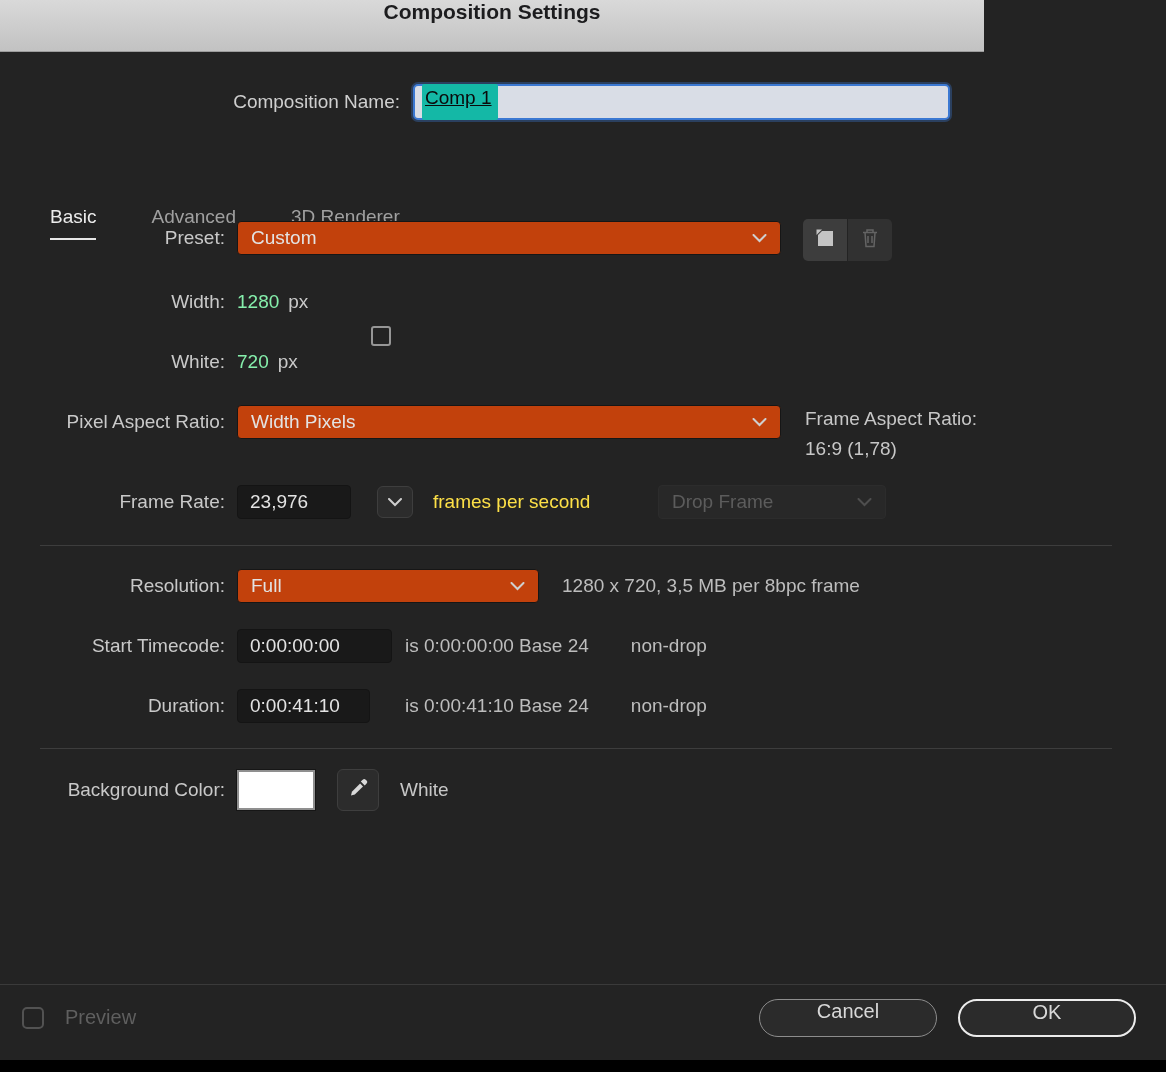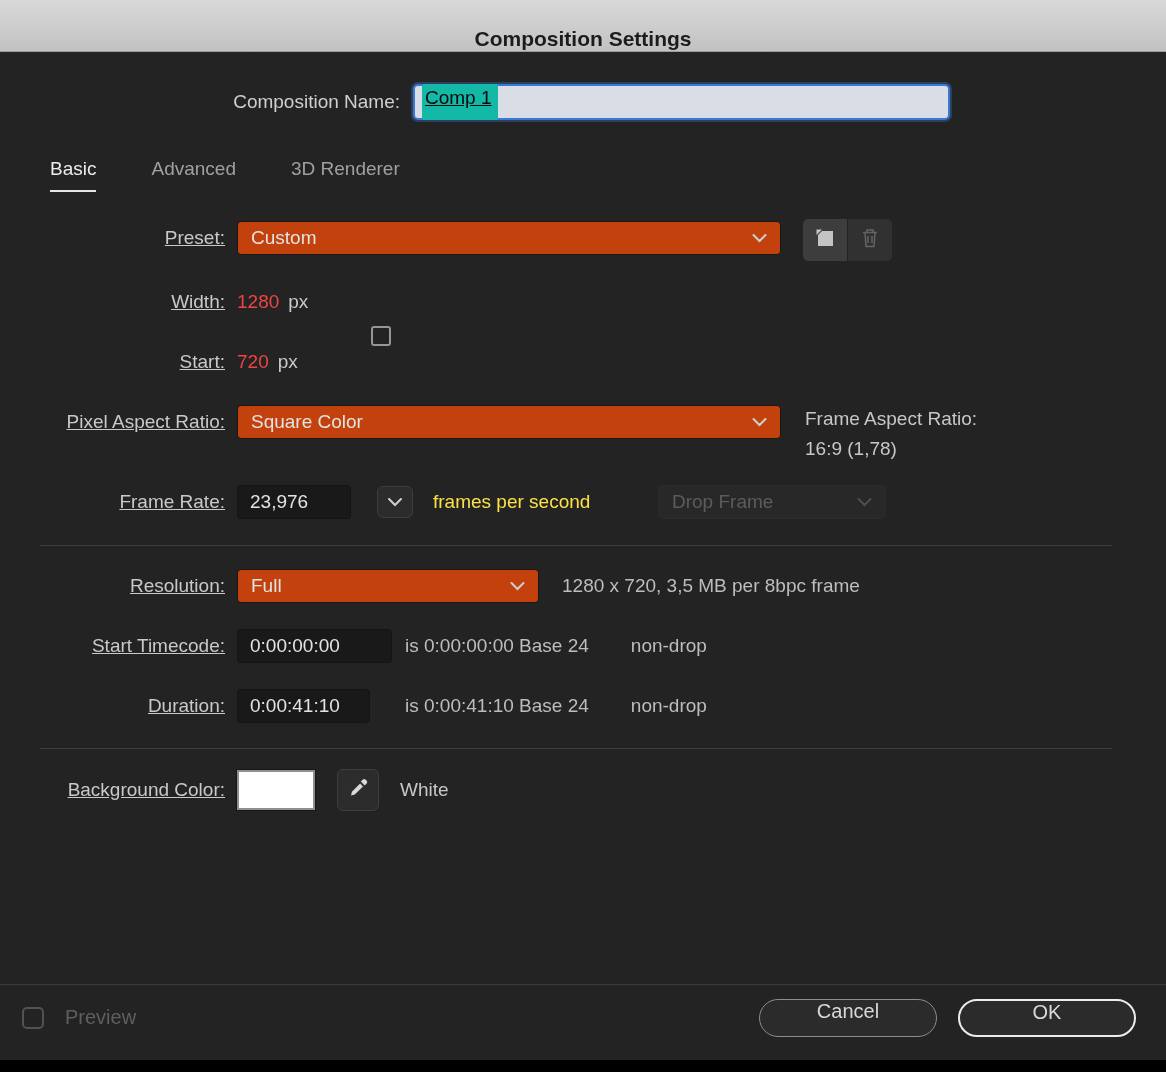--- a/index.html
+++ b/index.html
@@ -7,49 +7,49 @@
   body {
     background:#232323;
     font-family:"Liberation Sans", sans-serif;
     position:relative;
     overflow:hidden;
     color:#c9c9c9;
   }
   .abs { position:absolute; }
 
   .titlebar {
-    left:0; top:0; width:1166px; height:52px;
+    left:0; top:0; width:984px; height:52px;
     background:linear-gradient(#d9d9d9,#c2c2c2);
     border-bottom:1px solid #9c9c9c;
-    display:flex; align-items:flex-end; justify-content:center;
+    display:flex; align-items:flex-start; justify-content:center;
   }
   .titlebar span { font-size:21px; font-weight:bold; color:#1c1c1e; }
 
   .row-label {
     left:0; width:225px; text-align:right;
-    color:#c9c9c9; font-size:19px;text-decoration:underline;
+    color:#c9c9c9; font-size:19px;
   }
   .lh34 { height:34px; line-height:34px; }
   .lh40 { height:40px; line-height:40px; }
 
   .name-label { left:0; top:84px; width:400px; height:36px; line-height:36px;
     text-align:right; font-size:19px; color:#cfcfcf; }
   .name-input {
     left:413px; top:84px; width:537px; height:36px;
     background:#d9dde6; border:2px solid #3b78d2; border-radius:5px;
     display:flex; align-items:center; padding-left:7px;
     box-shadow:0 0 0 2px rgba(59,120,210,.35);
   }
   .name-input .sel {
     background:#14b8a6; color:#0a0a0a; font-size:19px;
     padding:3px 6px 11px 3px; border-radius:2px;text-decoration:underline;
   }
 
   .tabs { left:50px; top:158px; display:flex; gap:55px; font-size:19px; }
-  .tab { color:#a0a0a0; padding-bottom:10px; cursor:default; }
+  .tab { color:#a0a0a0; padding-bottom:10px; cursor:default;margin-top:48px; }
   .tab.active { color:#ececec; border-bottom:2px solid #e6e6e6; }
 
   .dropdown {
     background:#c2410c; border:1px solid #161616; border-radius:4px;
     display:flex; align-items:center; justify-content:space-between;
     padding:0 13px; font-size:19px; color:#e3e3e3;
   }
   .dropdown.disabled { background:#282828; border-color:#2c2c2c; color:#5c5c5c; }
   .chev { display:flex; align-items:center; }
 
@@ -60,21 +60,21 @@
   }
 
   .icon-btn {
     display:flex; align-items:center; justify-content:center;
   }
   .seg { left:803px; top:219px; display:flex; gap:1px; }
   .seg .icon-btn { width:44px; height:42px; }
   .seg .icon-btn:first-child { background:#3d3d3d; border-radius:5px 0 0 5px; }
   .seg .icon-btn:last-child { background:#313131; border-radius:0 5px 5px 0; }
 
-  .blue { color:#ef4444; }
+  .blue { color:#86efac; }
   .unit { color:#c9c9c9; margin-left:9px; }
   .field-text { font-size:19px; }
 
   .checkbox {
     width:20px; height:20px; border:2px solid #969696; border-radius:3px;
     background:transparent; flex:0 0 auto;
   }
   .check-row { display:flex; align-items:center; gap:12px; font-size:19px; color:#c7c7c7; }
 
   .divider { height:1px; background:#3d3d3d; }
@@ -161,28 +161,28 @@
 
 <div class="abs row-label lh34" style="top:285px">Width:</div>
 <div class="abs field-text lh34" style="left:237px;top:285px">
   <span class="blue">1280</span><span class="unit">px</span>
 </div>
 
 <div class="abs check-row" style="left:371px;top:326px">
   <div class="checkbox"></div>
 </div>
 
-<div class="abs row-label lh34" style="top:345px">Start:</div>
+<div class="abs row-label lh34" style="top:345px">White:</div>
 <div class="abs field-text lh34" style="left:237px;top:345px">
   <span class="blue">720</span><span class="unit">px</span>
 </div>
 
 <div class="abs row-label lh34" style="top:405px">Pixel Aspect Ratio:</div>
 <div class="abs dropdown" style="left:237px;top:405px;width:544px;height:34px">
-  <span>Square Color</span>
+  <span>Width Pixels</span>
   <span class="chev">
     <svg width="15" height="9" viewBox="0 0 15 9">
         <path d="M1.5 1l6 6 6-6" stroke="#cfcfcf" stroke-width="2" fill="none" stroke-linecap="round"></path>
       </svg>
   </span>
 </div>
 <div class="abs far-block" style="left:805px;top:404px">
   <div>Frame Aspect Ratio:</div>
   <div>16:9 (1,78)</div>
 </div>

